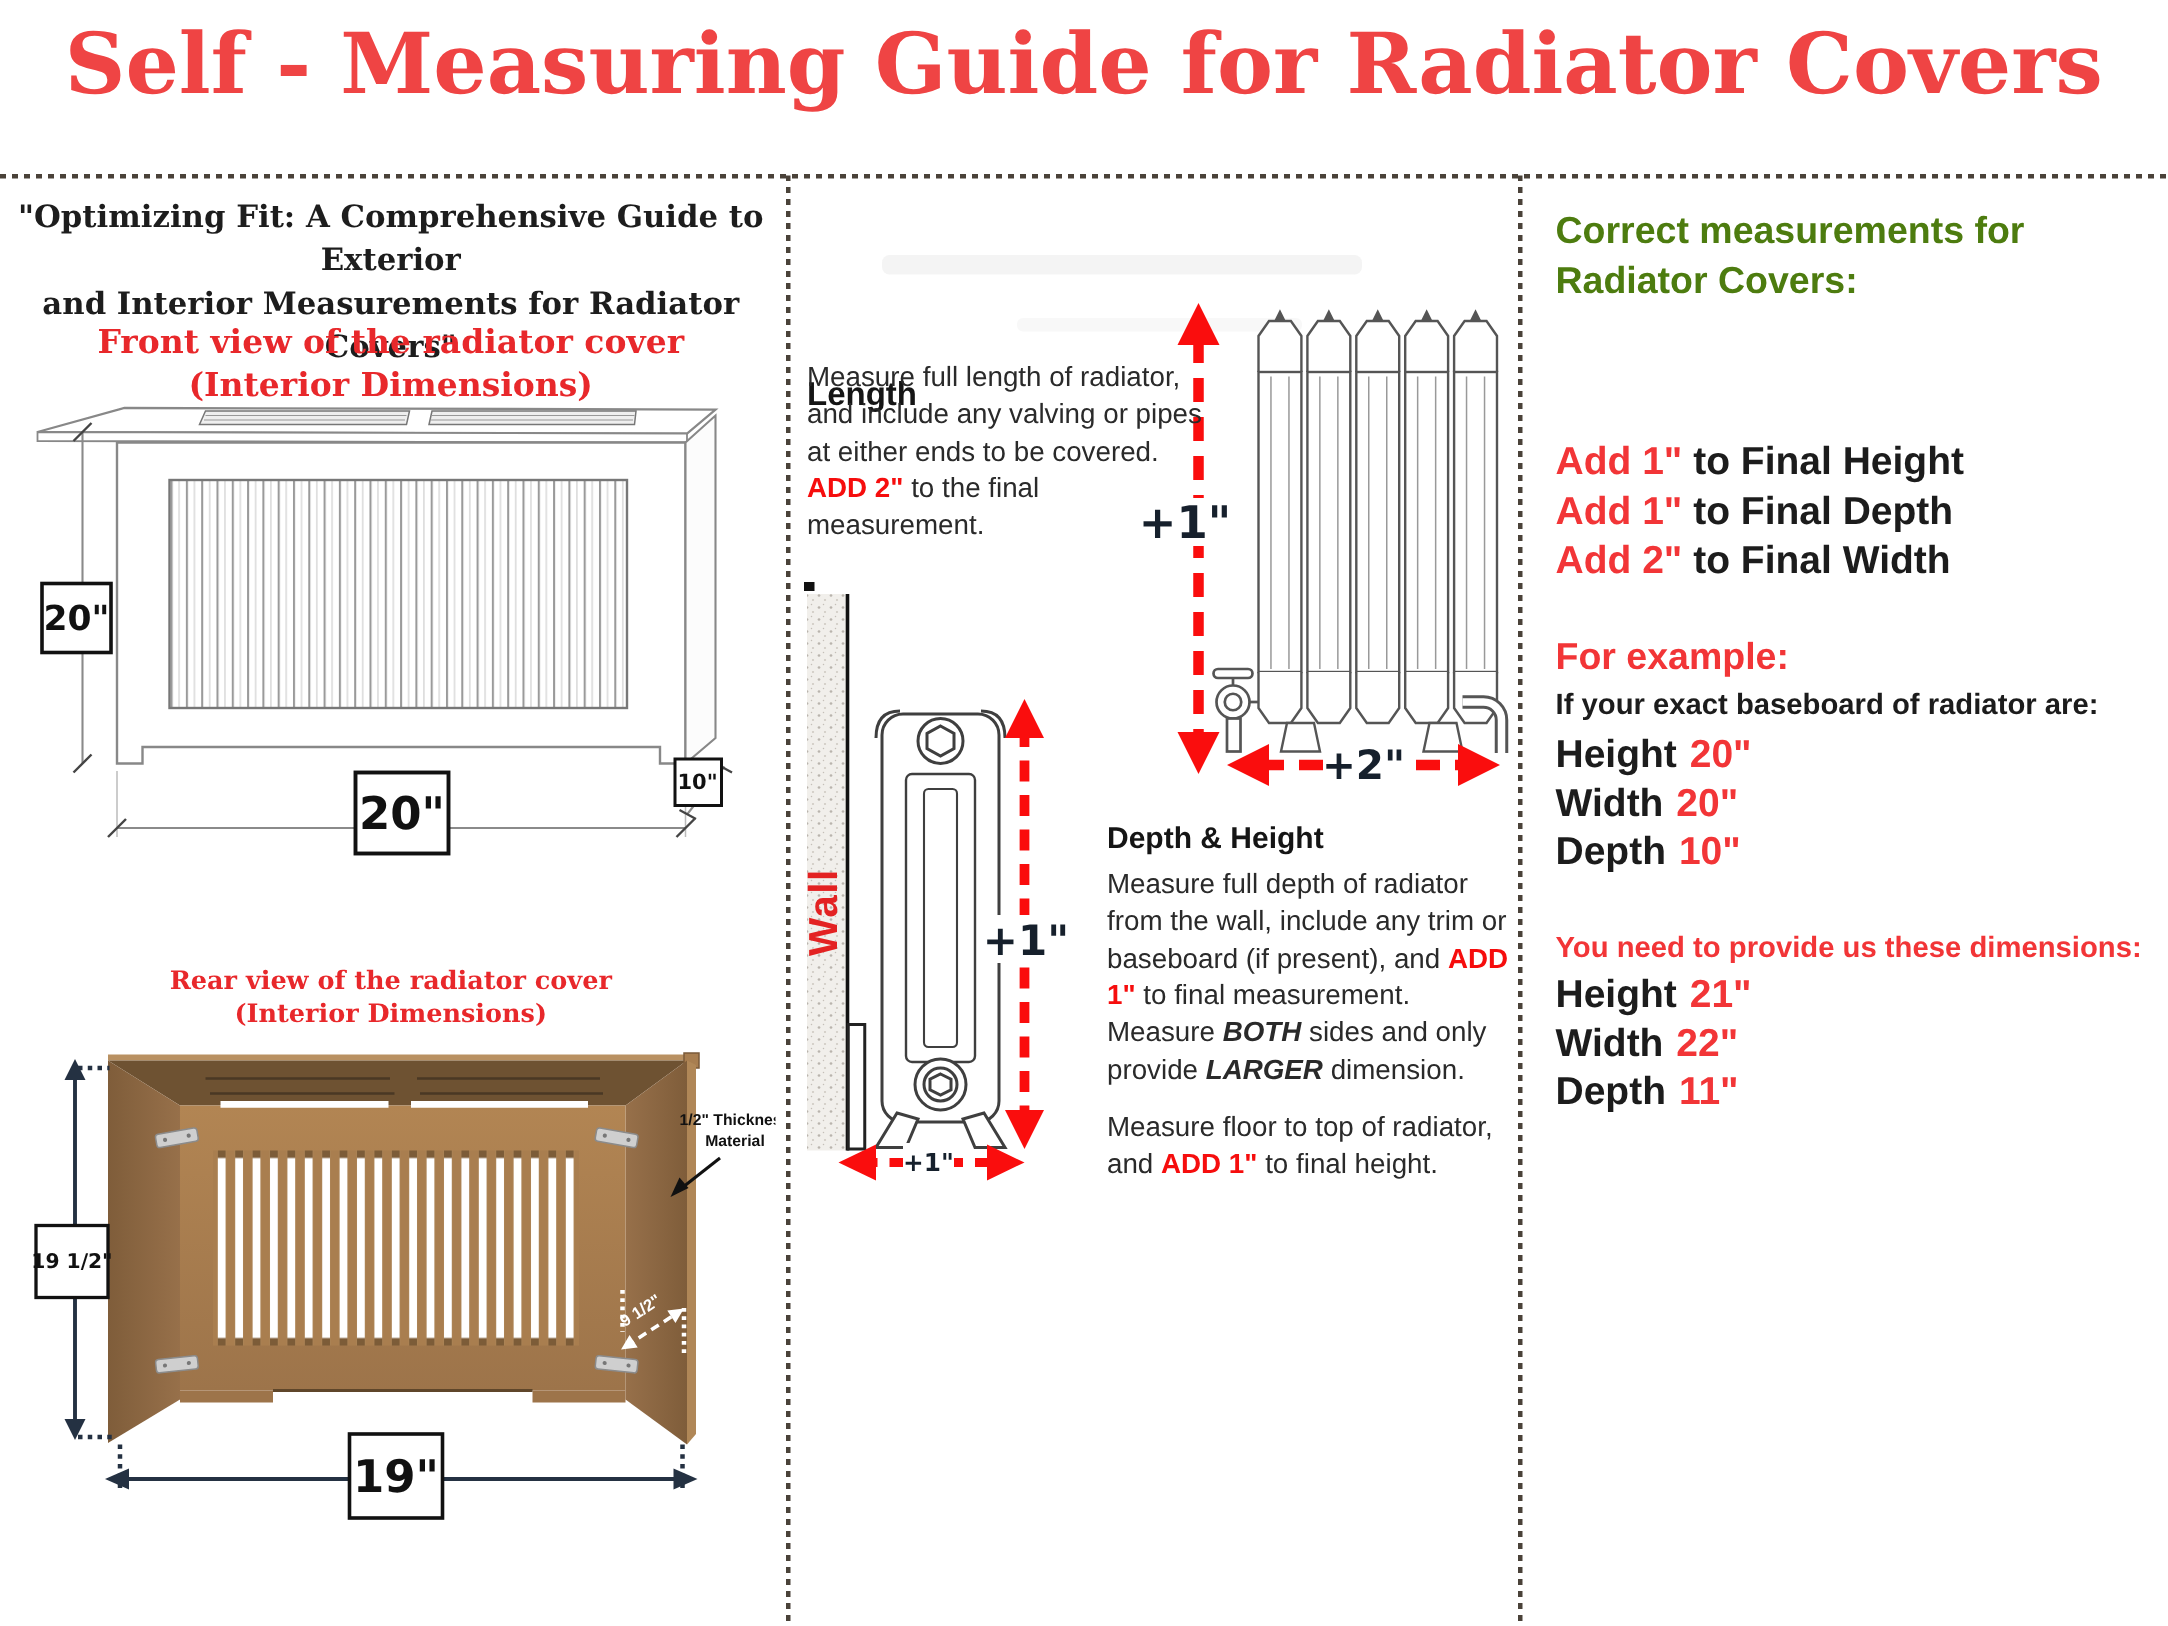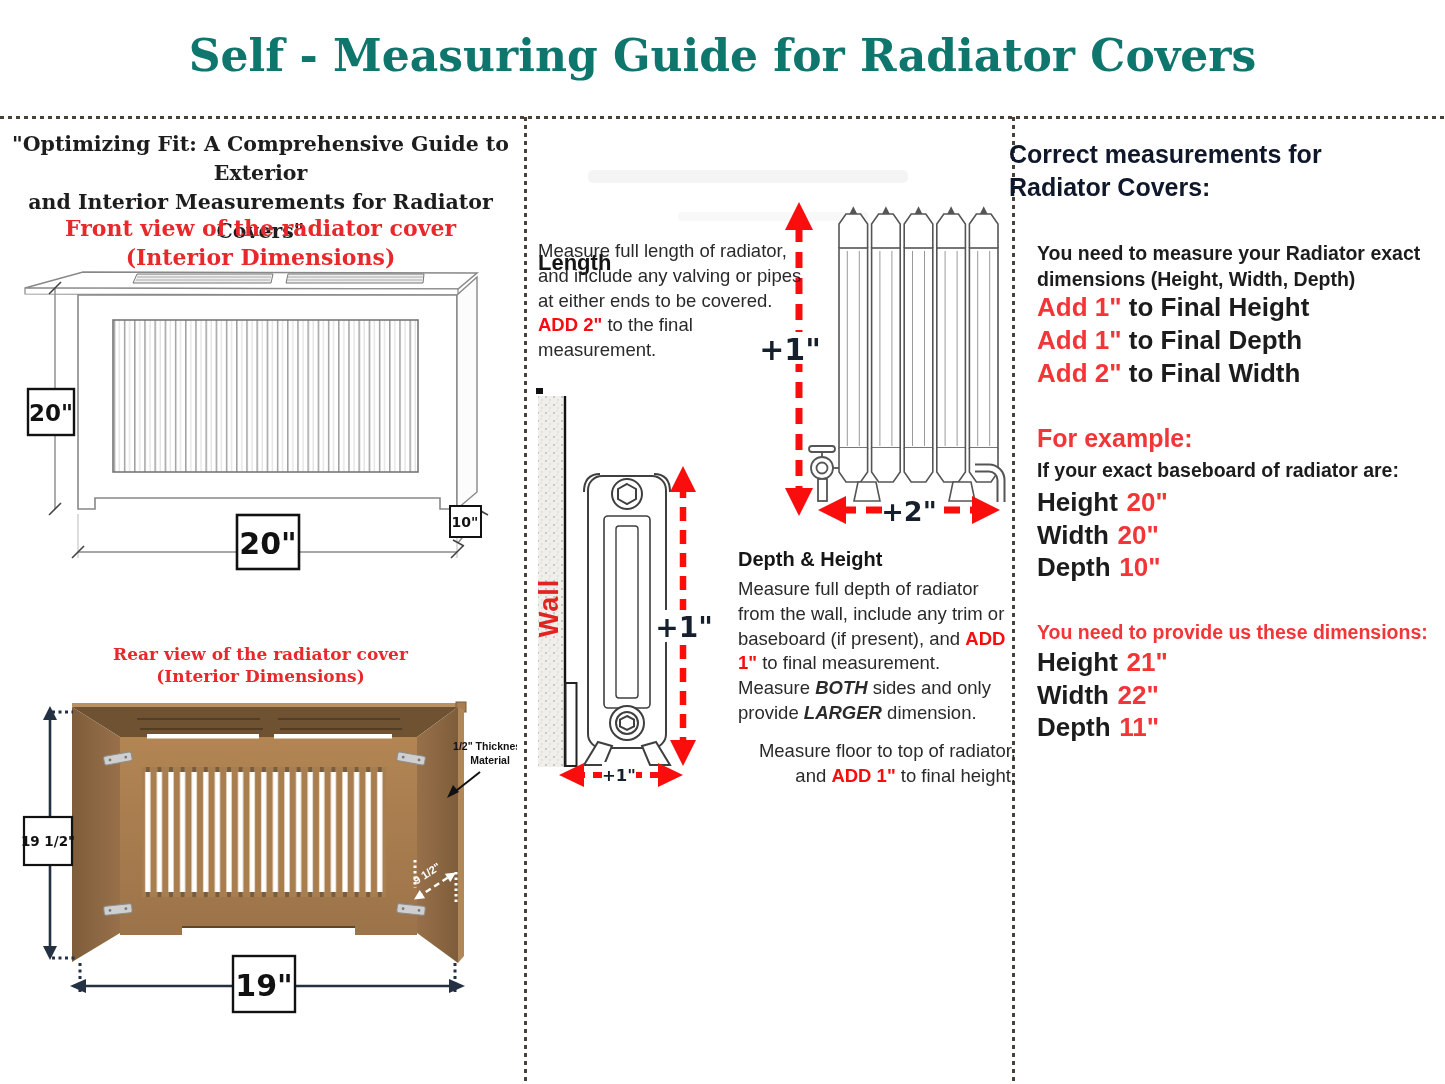--- a/index.html
+++ b/index.html
@@ -1,20 +1,20 @@
 <!DOCTYPE html>
 <html><head>
 <meta charset="utf-8">
 <style>
   html,body{margin:0;padding:0;background:#fff;}
   .page{position:relative;width:1445px;height:1084px;background:#ffffff;overflow:hidden;
         font-family:"Liberation Sans",sans-serif;color:#1c1c1c;}
   
-  .title{position:absolute;left:0;right:0;top:30px;text-align:center;
-         font-family:"DejaVu Serif",serif;font-weight:700;font-size:44px;color:#0f766e;}
+  .title{position:absolute;left:0;right:0;top:10px;text-align:center;
+         font-family:"DejaVu Serif",serif;font-weight:700;font-size:56px;color:#ef4444;}
   
   .sep-h{position:absolute;left:0;right:0;top:116px;height:3px;
          background:repeating-linear-gradient(90deg,#4a4239 0 4px,transparent 4px 8px);}
   .sep-v{position:absolute;top:117px;bottom:0;width:3px;
          background:repeating-linear-gradient(180deg,#4a4239 0 4px,transparent 4px 8px);}
   #sep-v1{left:524px}
   #sep-v2{left:1012px}
   
   .quote{position:absolute;left:8px;top:130px;width:505px;text-align:center;
          font-family:"DejaVu Serif",serif;font-weight:700;font-size:20.5px;line-height:1.42;color:#1d1d1d;}
@@ -23,26 +23,26 @@
   .rv-head{position:absolute;left:8px;top:643px;width:505px;text-align:center;
          font-family:"DejaVu Serif",serif;font-weight:700;font-size:17px;line-height:1.32;color:#e8282b;}
   .front-svg{position:absolute;left:20px;top:262px;}
   .rear-svg{position:absolute;left:12px;top:700px;}
   
   .mid-svg{position:absolute;left:528px;top:130px;}
   .len-head{position:absolute;left:538px;top:210px;font-weight:700;font-size:22px;color:#151515;margin-top:40px;}
   .len-body{position:absolute;left:538px;top:239px;width:266px;font-size:18.5px;line-height:1.34;color:#2a2a2a;}
   .dh-head{position:absolute;left:738px;top:548px;font-weight:700;font-size:20px;color:#151515;}
   .dh-body{position:absolute;left:738px;top:577px;width:278px;font-size:18.5px;line-height:1.34;color:#2a2a2a;}
-  .dh-body2{position:absolute;left:738px;top:739px;width:278px;font-size:18.5px;line-height:1.34;color:#2a2a2a;text-align:right;}
+  .dh-body2{position:absolute;left:738px;top:739px;width:278px;font-size:18.5px;line-height:1.34;color:#2a2a2a;}
   .red-strong{color:#f60d0d;font-weight:700;}
   .bi{font-weight:700;font-style:italic;}
   
-  .rc-head{position:absolute;left:1009px;top:138px;width:370px;font-weight:700;font-size:25px;
-           line-height:1.3;color:#0f172a;}
+  .rc-head{position:absolute;left:1037px;top:138px;width:370px;font-weight:700;font-size:25px;
+           line-height:1.3;color:#4d7c0f;}
   .rc-intro{position:absolute;left:1037px;top:240px;width:400px;font-weight:700;font-size:19.5px;line-height:1.35;}
   .rc-rules{position:absolute;left:1037px;top:291px;font-weight:700;font-size:26px;line-height:33px;}
   .rc-exh{position:absolute;left:1037px;top:424px;font-weight:700;font-size:25px;color:#f23537;}
   .rc-exi{position:absolute;left:1037px;top:459px;width:400px;font-weight:700;font-size:19.5px;}
   .rc-exd{position:absolute;left:1037px;top:486px;font-weight:700;font-size:26px;line-height:32.5px;}
   .rc-provh{position:absolute;left:1037px;top:621px;width:410px;font-weight:700;font-size:19.5px;color:#f23537;}
   .rc-provd{position:absolute;left:1037px;top:646px;font-weight:700;font-size:26px;line-height:32.5px;}
   .rc-rules .red{color:#f23537;}
   .val{color:#f23537;margin-left:0.33em;}
   .dimbox-font{font-family:"DejaVu Sans",sans-serif;font-weight:700;}
@@ -360,21 +360,20 @@
   </svg>
 
   <div class="len-head">Length</div>
   <div class="len-body"><span>Measure full length of radiator, and include any valving or pipes at either ends to be covered. </span><span class="red-strong">ADD 2"</span><span> to the final measurement.</span></div>
 
   <div class="dh-head">Depth &amp; Height</div>
   <div class="dh-body"><span>Measure full depth of radiator from the wall, include any trim or baseboard (if present), and </span><span class="red-strong">ADD 1"</span><span> to final measurement. Measure </span><span class="bi">BOTH</span><span> sides and only provide </span><span class="bi">LARGER</span><span> dimension.</span></div>
   <div class="dh-body2"><span>Measure floor to top of radiator, and </span><span class="red-strong">ADD 1"</span><span> to final height.</span></div>
 
   <div class="rc-head">Correct measurements for Radiator Covers:</div>
-  <div class="rc-intro">You need to measure your Radiator exact dimensions (Height, Width, Depth)</div>
 
   <div class="rc-rules">
     <div><span class="red">Add 1"</span><span> to Final Height</span></div>
     <div><span class="red">Add 1"</span><span> to Final Depth</span></div>
     <div><span class="red">Add 2"</span><span> to Final Width</span></div>
   </div>
 
   <div class="rc-exh">For example:</div>
   <div class="rc-exi">If your exact baseboard of radiator are:</div>
   <div class="rc-exd">

